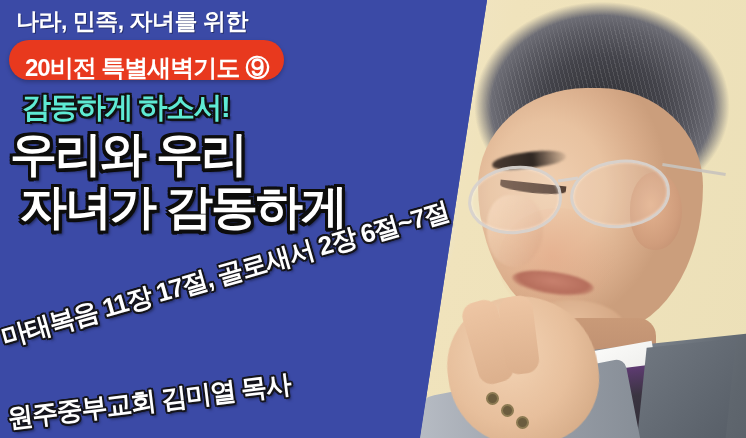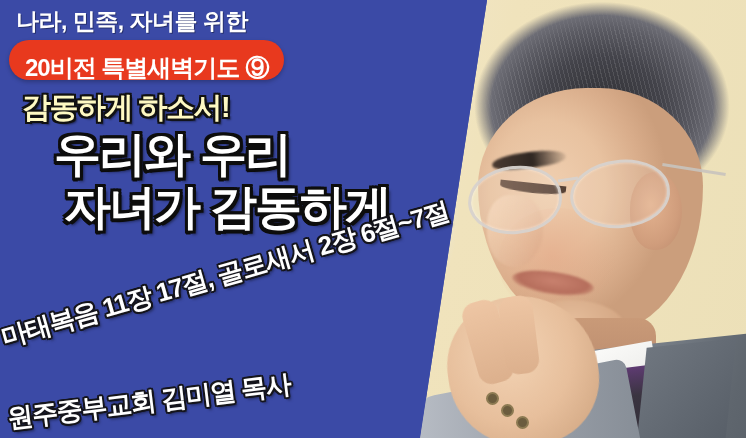--- a/index.html
+++ b/index.html
@@ -191,33 +191,32 @@
     box-shadow:0 2px 4px rgba(0,0,0,.25);
   }
   .badge-text{
     font-size:24px; font-weight:bold; color:#ffffff;
     letter-spacing:-1px; white-space:nowrap;
     line-height:1;
   }
 
   .subhead{
     position:absolute; left:22px; top:88px;
-    font-size:29px; font-weight:bold; color:#fef9c3;
+    font-size:29px; font-weight:bold; color:#5eead4;
     letter-spacing:-1.5px; white-space:nowrap;
     -webkit-text-stroke:0px;
     text-shadow:
       -2px -2px 0 #111, 2px -2px 0 #111, -2px 2px 0 #111, 2px 2px 0 #111,
       -2px 0 0 #111, 2px 0 0 #111, 0 -2px 0 #111, 0 2px 0 #111,
       3px 3px 2px rgba(0,0,0,.45);
   }
 
   .headline{
     position:absolute; left:6px; top:128px;
     width:470px;
-    margin-left:44px;
   }
   .headline .hl{
     font-size:47px; font-weight:bold; color:#ffffff;
     letter-spacing:-2px; line-height:1.12;
     white-space:nowrap;
     text-shadow:
       -3px -3px 0 #0d0d0d, 3px -3px 0 #0d0d0d, -3px 3px 0 #0d0d0d, 3px 3px 0 #0d0d0d,
       -3px 0 0 #0d0d0d, 3px 0 0 #0d0d0d, 0 -3px 0 #0d0d0d, 0 3px 0 #0d0d0d,
       -2px 4px 0 #0d0d0d, 4px 4px 3px rgba(0,0,0,.5);
   }

